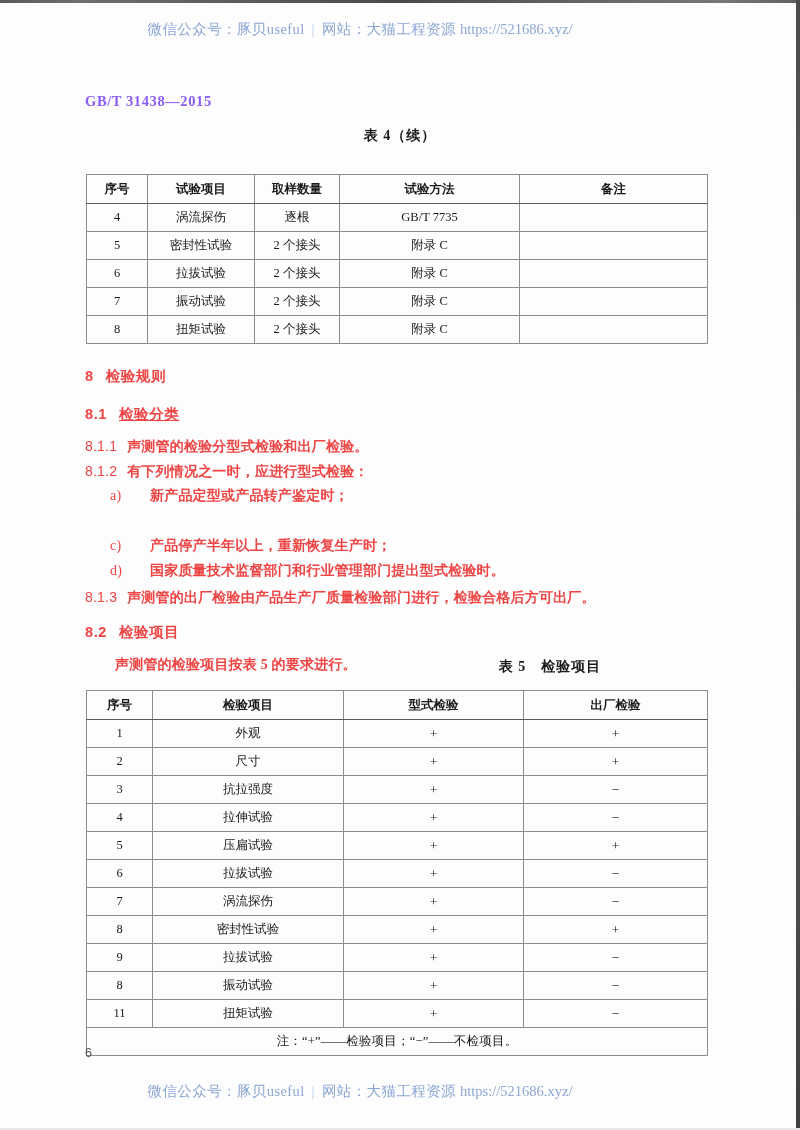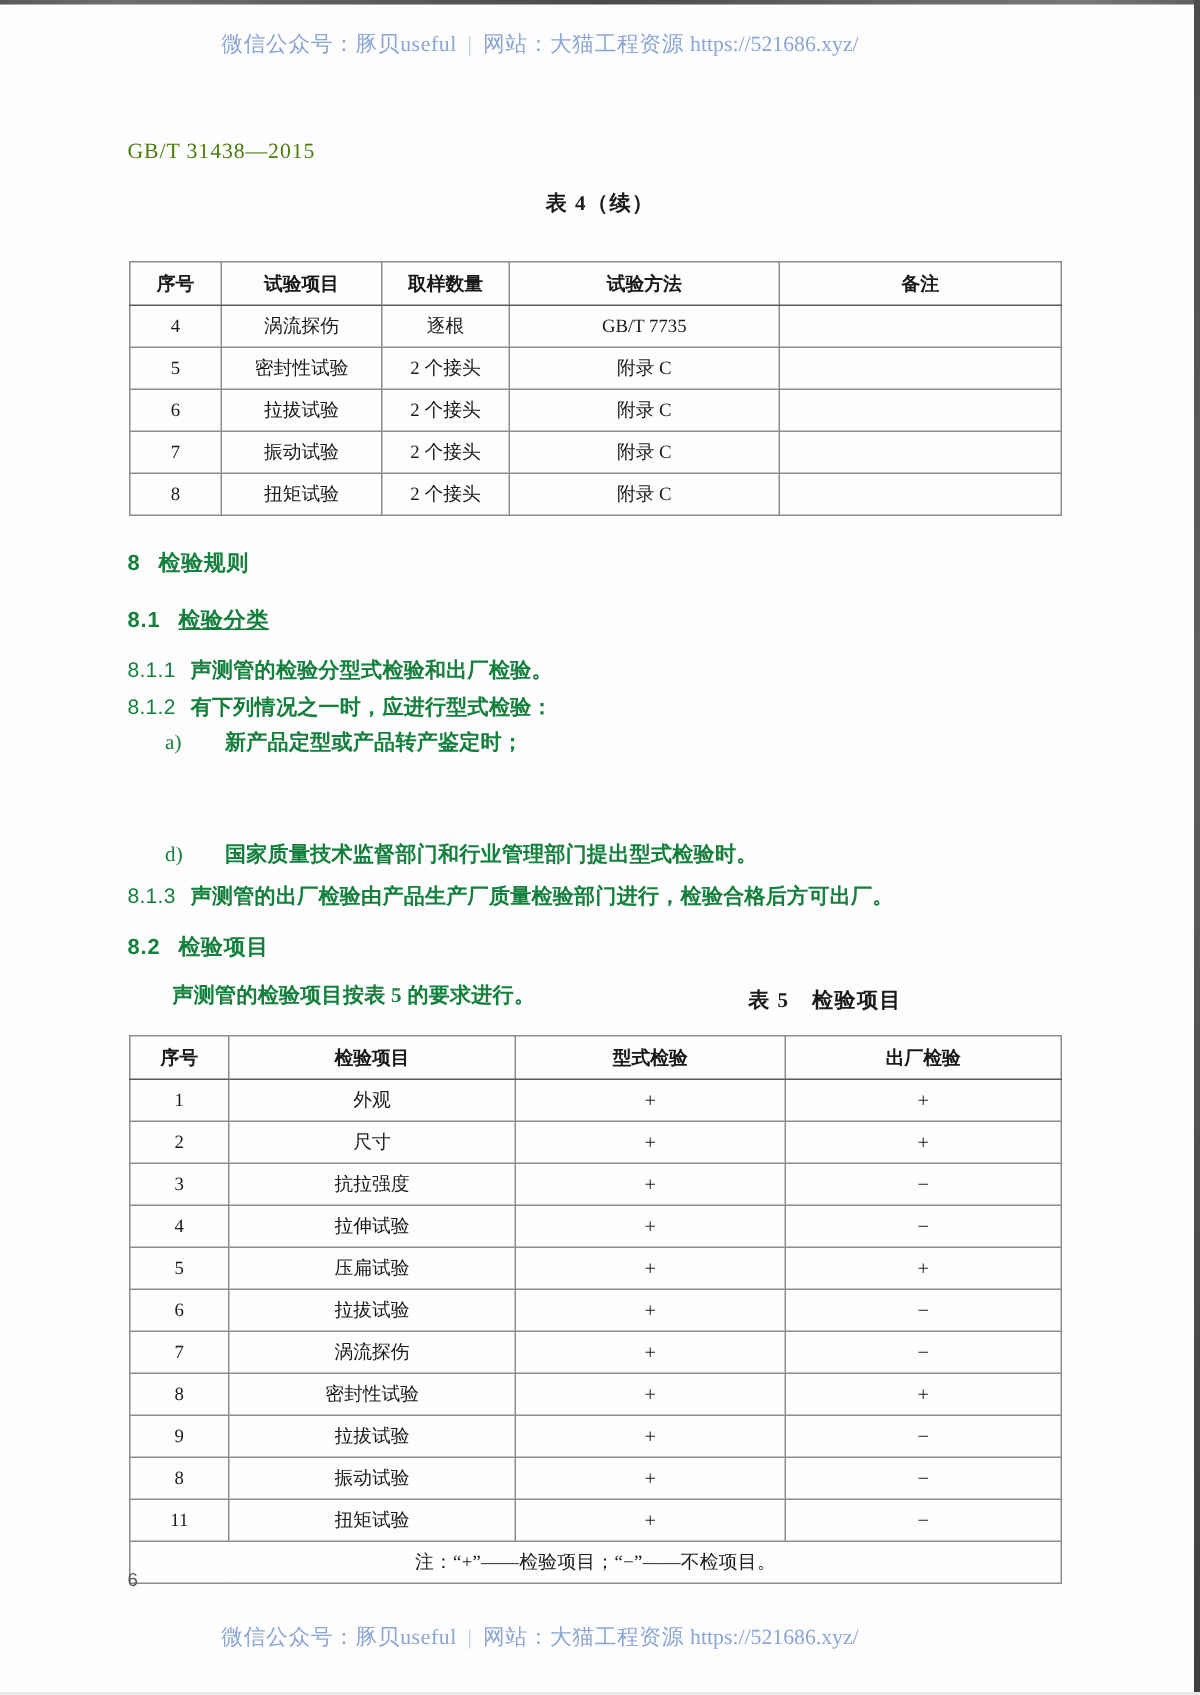--- a/index.html
+++ b/index.html
@@ -60,23 +60,23 @@
   }
   .watermark-top { top: 20px; }
   .watermark-bottom { top: 1082px; }
 
   
   .std-header {
     position: absolute;
     left: 85px;
     top: 93px;
     font-family: "Liberation Serif", "DejaVu Serif", serif;
-    font-weight: normal;
+    font-weight: bold;
     font-size: 14.5px;
-    color: #4d7c0f;
+    color: #8b5cf6;
     letter-spacing: 0.6px;
   }
 
   .table-caption {
     position: absolute;
     left: 0;
     width: 800px;
     text-align: center;
     font-weight: bold;
     font-size: 14px;
@@ -130,21 +130,21 @@
     font-weight: bold;
     font-size: 12.5px;
     letter-spacing: 0.2px;
   }
 
   .sym { font-size: 13.5px; }
 
   
   .txt {
     position: absolute;
-    color: #15803d;
+    color: #ef4444;
     font-size: 14px;
     line-height: 1.45;
     letter-spacing: 0.2px;
     white-space: nowrap;
   }
   .heading {
     font-weight: bold;
     font-size: 14.5px;
     letter-spacing: 0.6px;
   }
@@ -260,20 +260,23 @@
     <span class="p-num">8.1.1</span><span class="bodytext">声测管的检验分型式检验和出厂检验。</span>
   </div>
 
   <div class="txt" style="left:85px; top:461px;">
     <span class="p-num">8.1.2</span><span class="bodytext">有下列情况之一时，应进行型式检验：</span>
   </div>
 
   <div class="txt listitem" style="left:110px; top:486px;">
     <span class="marker">a)</span><span class="bodytext">新产品定型或产品转产鉴定时；</span>
   </div>
+  <div class="txt listitem" style="left:110px; top:536px;">
+    <span class="marker">c)</span><span class="bodytext">产品停产半年以上，重新恢复生产时；</span>
+  </div>
   <div class="txt listitem" style="left:110px; top:561px;">
     <span class="marker">d)</span><span class="bodytext">国家质量技术监督部门和行业管理部门提出型式检验时。</span>
   </div>
 
   <div class="txt" style="left:85px; top:587px;">
     <span class="p-num">8.1.3</span><span class="bodytext">声测管的出厂检验由产品生产厂质量检验部门进行，检验合格后方可出厂。</span>
   </div>
 
   <div class="txt heading" style="left:85px; top:622px;">
     <span class="num h-num">8.2</span><span>检验项目</span>

